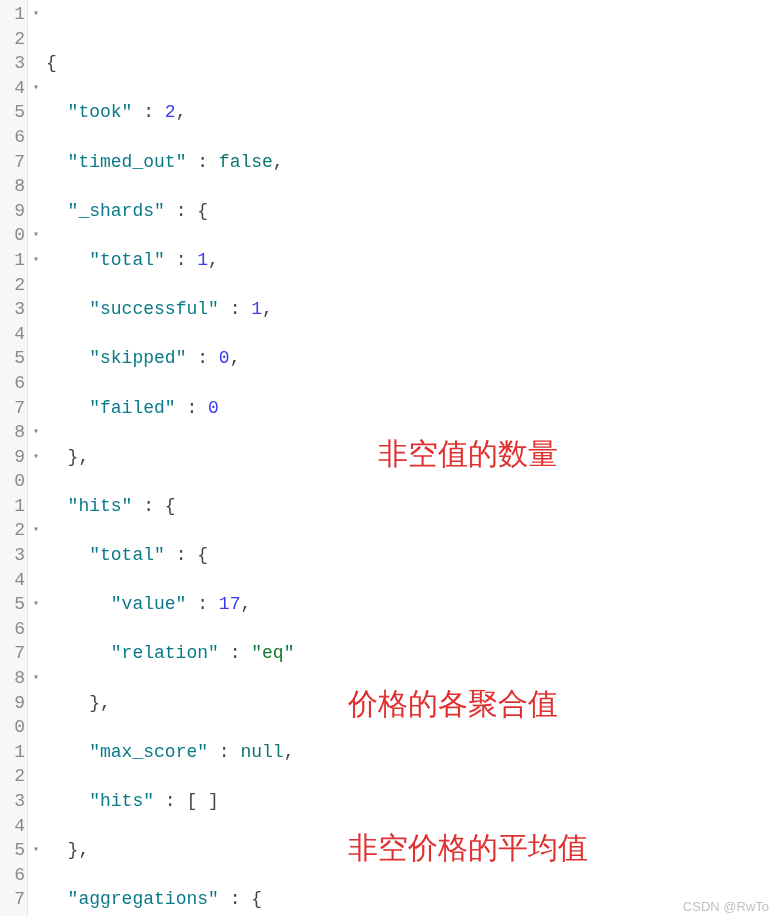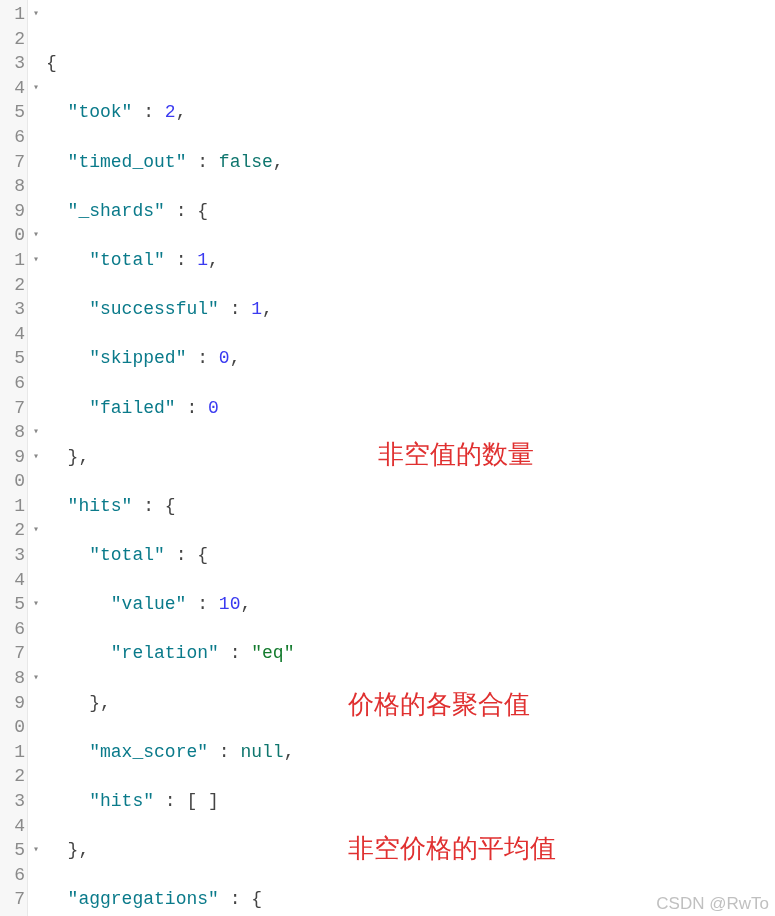--- a/index.html
+++ b/index.html
@@ -54,31 +54,31 @@
   .k { color: #0a7a8a; }      
   .p { color: #444; }         
   .n { color: #3a3af0; }      
   .b { color: #0f766e; }      
   .s { color: #147b2e; }
 
   .anno {
     position: absolute;
     color: #e03030;
     font-family: "Microsoft YaHei", "SimSun", sans-serif;
-    font-size: 26px;
+    font-size: 30px;
     white-space: nowrap;
     pointer-events: none;
   }
   .watermark {
     position: absolute;
     right: 6px;
     bottom: 2px;
     color: #c0c0c0;
     font-family: sans-serif;
-    font-size: 17px;
+    font-size: 13px;
   }
 </style>
 </head>
 <body>
 
 <div class="editor">
   <div class="gutter">
       <div class="ln fold">1</div>
       <div class="ln">2</div>
       <div class="ln">3</div>
@@ -123,21 +123,21 @@
 <div class="line">  <span class="k">"took"</span><span class="p"> : </span><span class="n">2</span><span class="p">,</span></div>
 <div class="line">  <span class="k">"timed_out"</span><span class="p"> : </span><span class="b">false</span><span class="p">,</span></div>
 <div class="line">  <span class="k">"_shards"</span><span class="p"> : {</span></div>
 <div class="line">    <span class="k">"total"</span><span class="p"> : </span><span class="n">1</span><span class="p">,</span></div>
 <div class="line">    <span class="k">"successful"</span><span class="p"> : </span><span class="n">1</span><span class="p">,</span></div>
 <div class="line">    <span class="k">"skipped"</span><span class="p"> : </span><span class="n">0</span><span class="p">,</span></div>
 <div class="line">    <span class="k">"failed"</span><span class="p"> : </span><span class="n">0</span></div>
 <div class="line">  <span class="p">},</span></div>
 <div class="line">  <span class="k">"hits"</span><span class="p"> : {</span></div>
 <div class="line">    <span class="k">"total"</span><span class="p"> : {</span></div>
-<div class="line">      <span class="k">"value"</span><span class="p"> : </span><span class="n">10</span><span class="p">,</span></div>
+<div class="line">      <span class="k">"value"</span><span class="p"> : </span><span class="n">17</span><span class="p">,</span></div>
 <div class="line">      <span class="k">"relation"</span><span class="p"> : </span><span class="s">"eq"</span></div>
 <div class="line">    <span class="p">},</span></div>
 <div class="line">    <span class="k">"max_score"</span><span class="p"> : </span><span class="b">null</span><span class="p">,</span></div>
 <div class="line">    <span class="k">"hits"</span><span class="p"> : </span><span class="p">[ ]</span></div>
 <div class="line">  <span class="p">},</span></div>
 <div class="line">  <span class="k">"aggregations"</span><span class="p"> : {</span></div>
 
 
 
 

